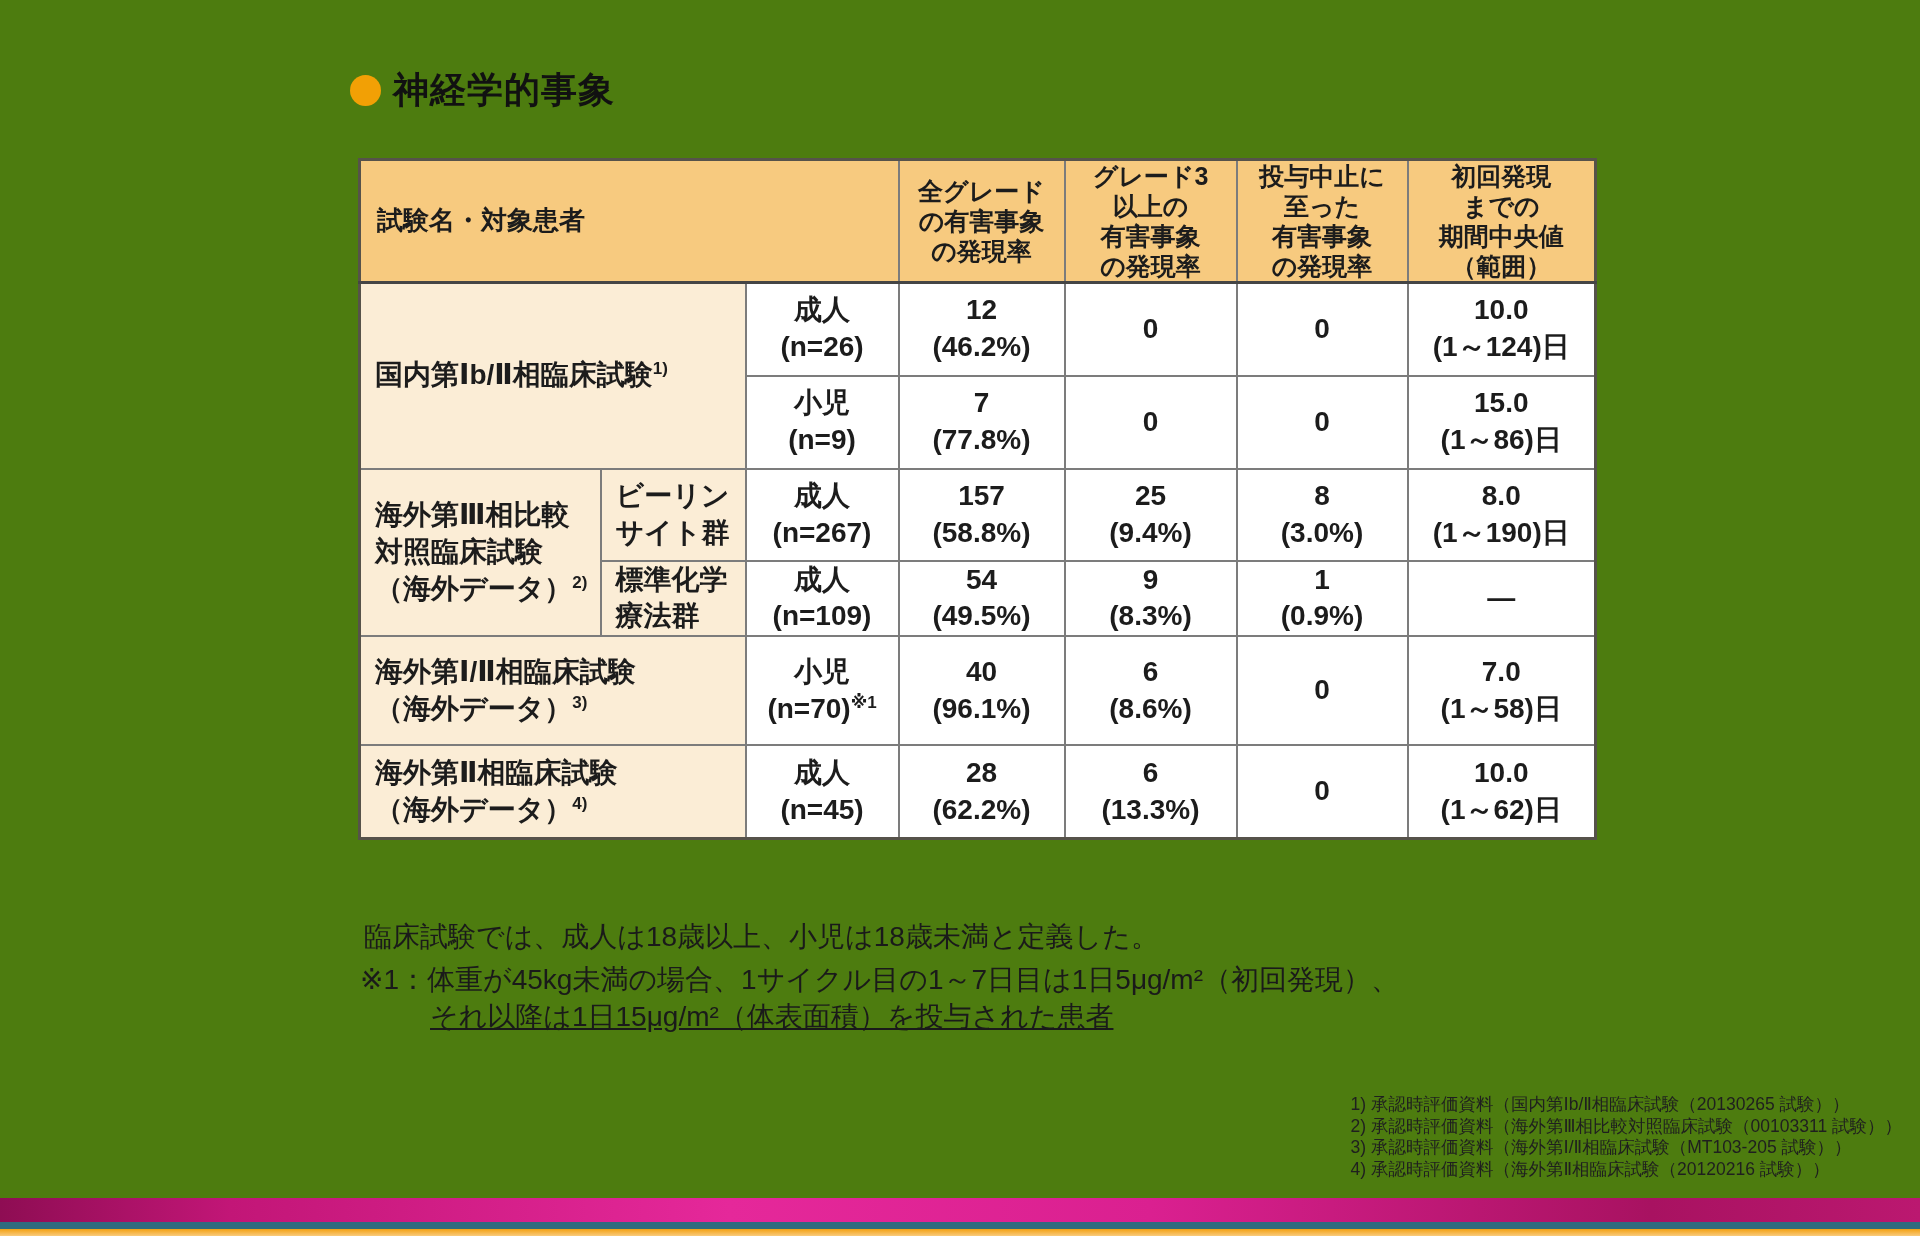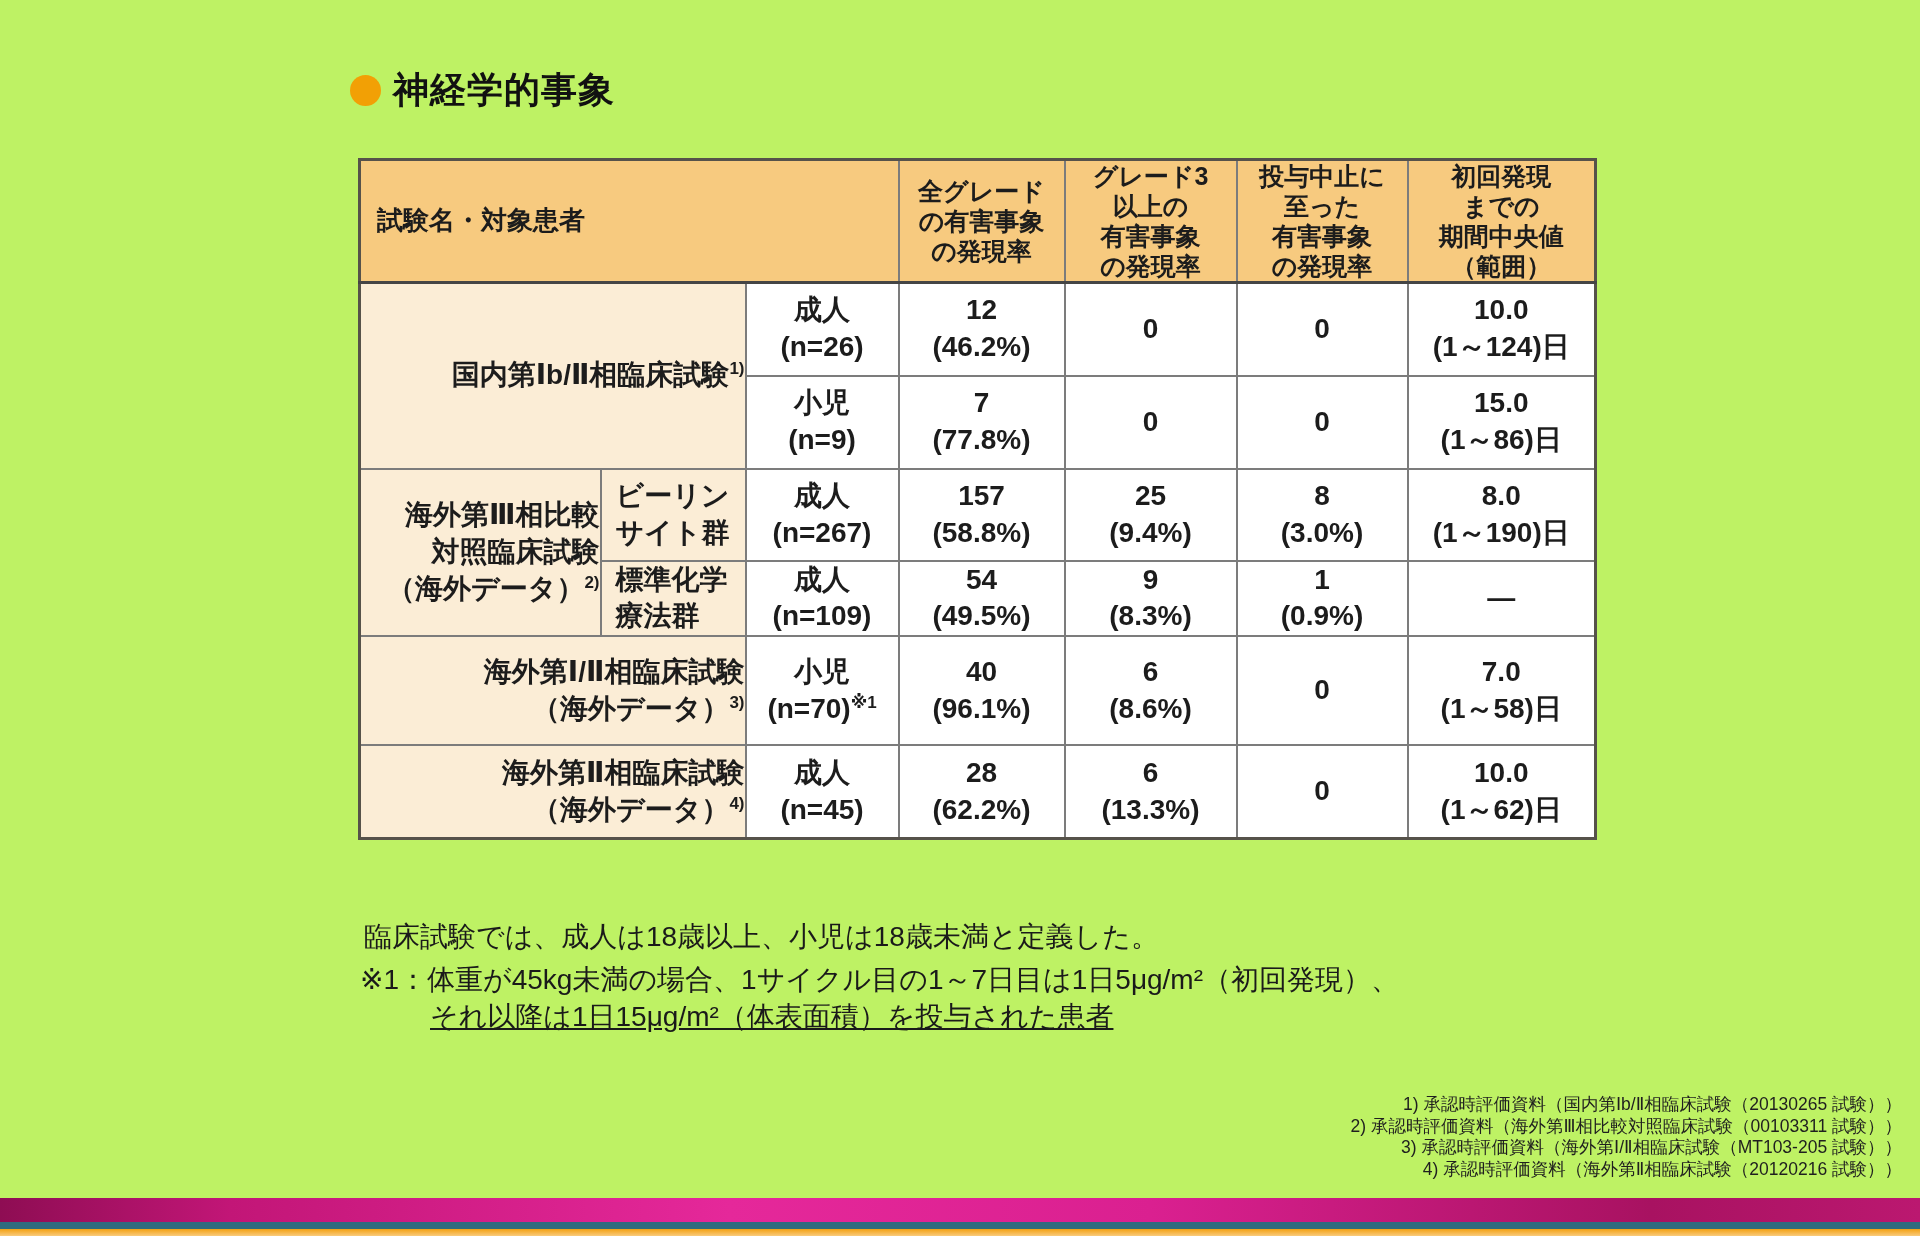--- a/index.html
+++ b/index.html
@@ -2,21 +2,21 @@
 <html><head>
 <meta charset="utf-8">
 <style>
   * { margin:0; padding:0; box-sizing:border-box; }
   html,body { background:#ffffff; }
   body {
     width:1920px; height:1236px;
     font-family:"Liberation Sans","DejaVu Sans",sans-serif;
     color:#1c1c1c;
   }
-  .page { position:relative; width:1920px; height:1236px; overflow:hidden; background:#bef264; }
+  .page { position:relative; width:1920px; height:1236px; overflow:hidden; background:#4d7c0f; }
 
   
   .sec-title { position:absolute; left:350px; top:66px; display:flex; align-items:center; gap:12px; }
   .sec-title .bullet { width:31px; height:31px; border-radius:50%; background:#F2A005; flex:0 0 auto; }
   .sec-title .txt { font-size:36px; font-weight:bold; letter-spacing:1px; color:#111; }
 
   
   .tblwrap { position:absolute; left:358px; top:158px; }
   table.adv {
     border-collapse:collapse; table-layout:fixed;
@@ -29,21 +29,21 @@
     white-space:pre-line;
   }
   table.adv thead th {
     background:#F7CA7F;
     font-size:25px; font-weight:bold; line-height:1.2;
     text-align:center; color:#1c1c1c;
     border-bottom:3px solid #454545;
   }
   table.adv thead th.first { text-align:left; padding-left:16px; font-size:26px; }
   td.lbl {
-    background:#FBEDD6; text-align:right; padding-left:14px;
+    background:#FBEDD6; text-align:left; padding-left:14px;
     font-size:28px; font-weight:bold; line-height:1.32;
   }
   td.arm {
     background:#FBEDD6; text-align:left; padding-left:14px;
     font-size:28px; font-weight:bold; line-height:1.3;margin-left:8px;
   }
   td.pat, td.val {
     background:#ffffff; text-align:center;
     font-size:28px; font-weight:bold; line-height:1.32;
   }
@@ -53,21 +53,21 @@
 
   
   .note-def { position:absolute; left:364px; top:918px; font-size:28px; color:#1a1a1a; }
   .note1 { position:absolute; left:360px; top:962px; font-size:28px; color:#1a1a1a; line-height:1.32; }
   .note1 .l1 { display:flex; }
   .note1 .l2 { margin-left:70px;text-decoration:underline; }
 
   
   .refs {
     position:absolute; right:18px; top:1094px;
-    text-align:right; font-size:17.5px; line-height:21.5px; color:#1f1f1f;
+    font-size:17.5px; line-height:21.5px; color:#1f1f1f;
   }
 
   
   .bar { position:absolute; left:0; right:0; }
   .bar-pink {
     top:1198px; height:24px;
     background:linear-gradient(to right,#8e0d53 0%,#c21677 12%,#e5289a 38%,#da2090 60%,#a81261 86%,#bb1870 100%);
   }
   .bar-teal { top:1222px; height:7px; background:#306b7e; }
   .bar-yellow { top:1229px; height:7px; background:linear-gradient(to bottom,#f3a011,#f9cb7d); }

